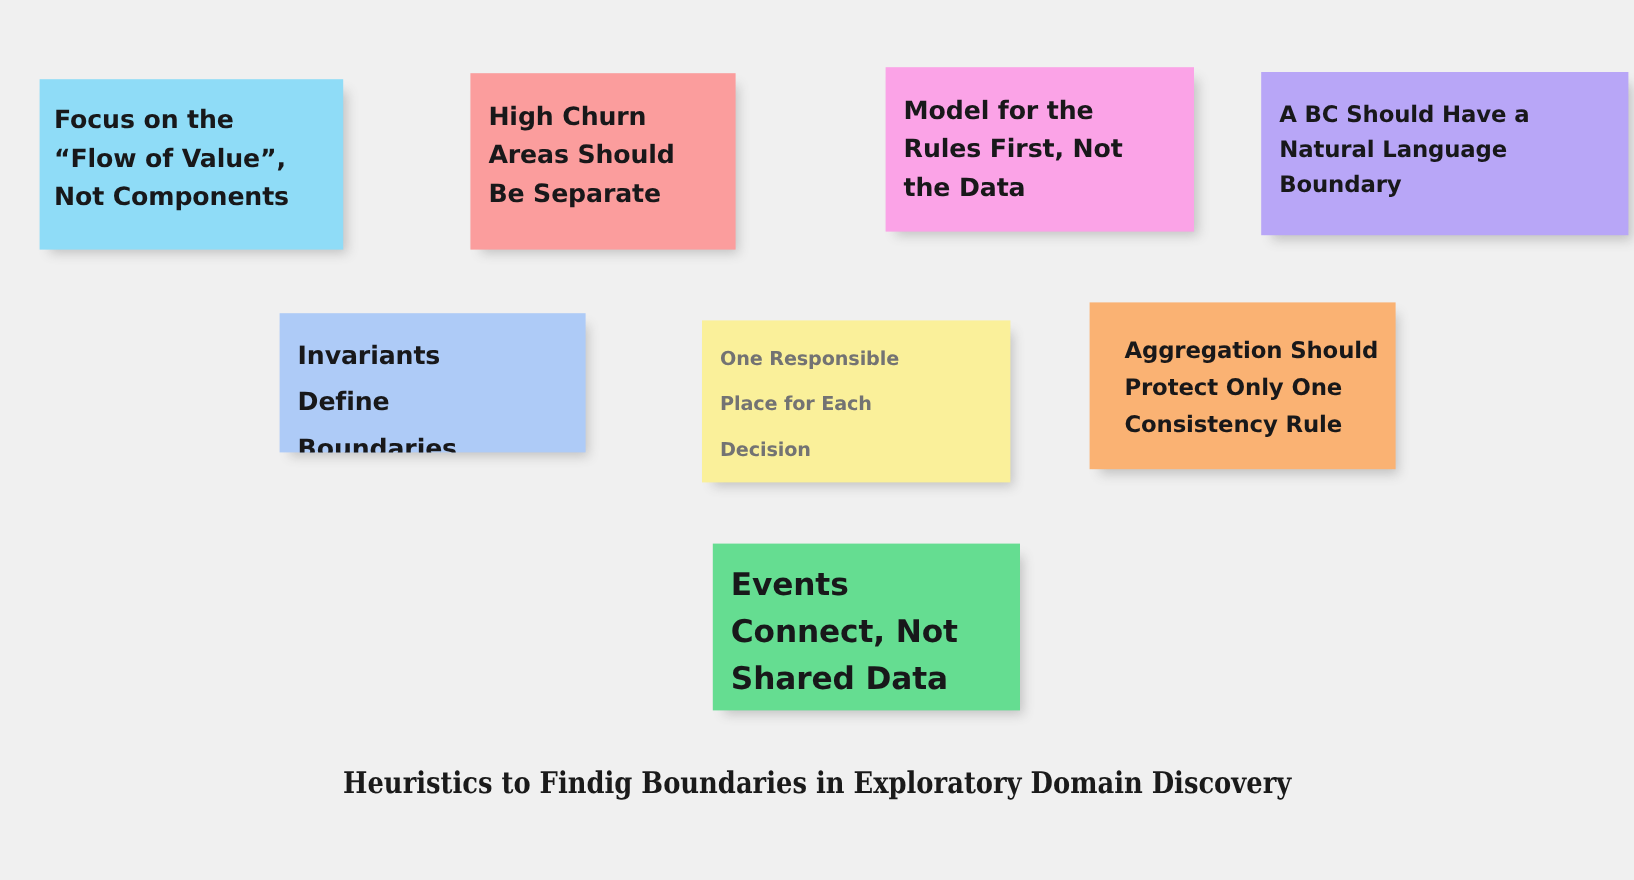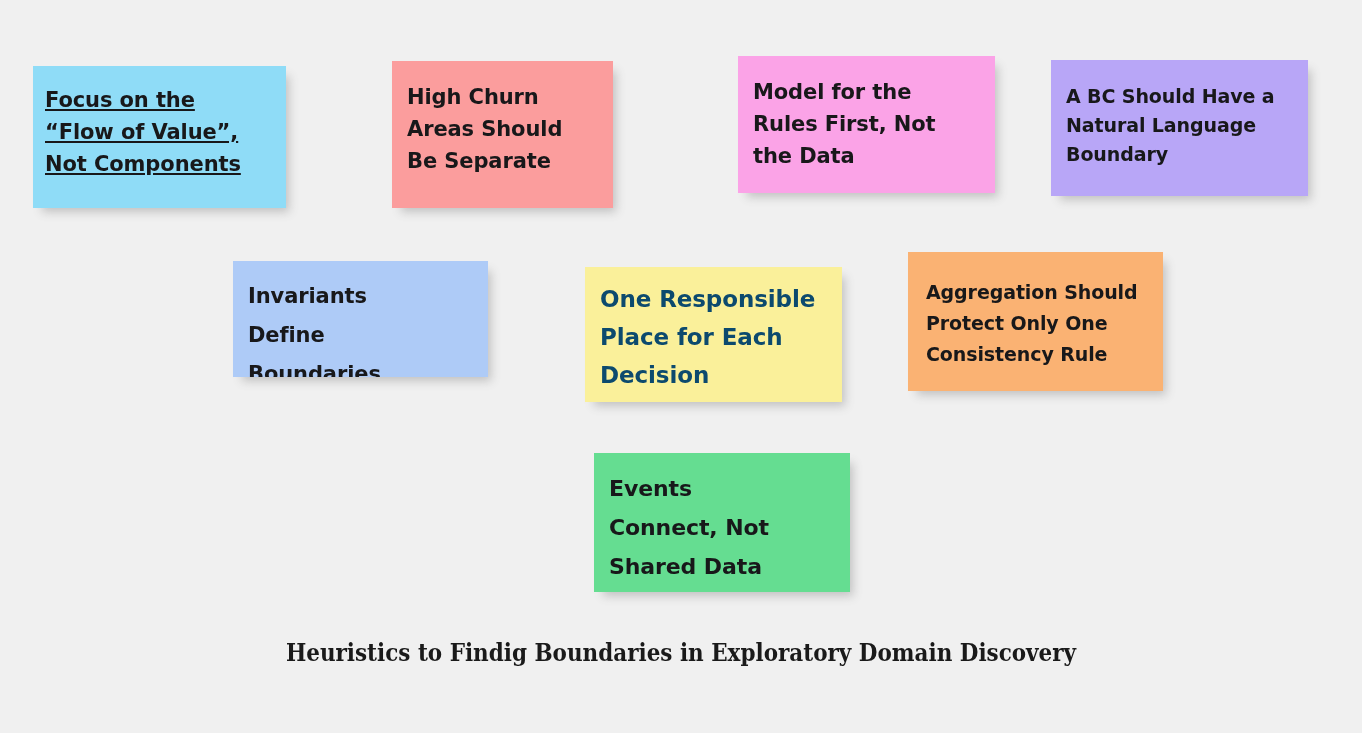--- a/index.html
+++ b/index.html
@@ -43,54 +43,54 @@
     color: #1a1a1a;
     transform: scaleX(0.86);
   }
 </style>
 </head>
 <body style="background: rgb(240, 240, 240);">
 
 <div id="canvas" style="background: rgb(240, 240, 240);">
   <div id="notes-layer">
       <div class="note" style="left: 33px; top: 66px; width: 253px; height: 142px; background: rgb(143, 220, 247);">
-        <div class="note-text" style="font-size: 21px; line-height: 32px; padding-left: 12px; padding-top: 18px; padding-right: 6px; color: rgb(24, 24, 26); text-decoration: underline;">Focus on the
+        <div class="note-text" style="font-size: 21px; line-height: 32px; padding-left: 12px; padding-top: 18px; padding-right: 6px; color: rgb(24, 24, 26);">Focus on the
 “Flow of Value”,
 Not Components</div>
       </div>
       <div class="note" style="left: 392px; top: 61px; width: 221px; height: 147px; background: rgb(251, 157, 157);">
         <div class="note-text" style="font-size: 21px; line-height: 32px; padding-left: 15px; padding-top: 20px; padding-right: 6px; color: rgb(24, 24, 26);">High Churn
 Areas Should
 Be Separate</div>
       </div>
       <div class="note" style="left: 738px; top: 56px; width: 257px; height: 137px; background: rgb(251, 163, 231);">
         <div class="note-text" style="font-size: 21px; line-height: 32px; padding-left: 15px; padding-top: 20px; padding-right: 6px; color: rgb(24, 24, 26);">Model for the
 Rules First, Not
 the Data</div>
       </div>
-      <div class="note" style="left: 1051px; top: 60px; width: 257px; height: 136px; background: rgb(184, 166, 247);">
+      <div class="note" style="left: 1051px; top: 60px; width: 306px; height: 136px; background: rgb(184, 166, 247);">
         <div class="note-text" style="font-size: 19px; line-height: 29px; padding-left: 15px; padding-top: 22px; padding-right: 6px; color: rgb(24, 24, 26);"> A BC Should Have a
 Natural Language
 Boundary</div>
       </div>
       <div class="note" style="left: 233px; top: 261px; width: 255px; height: 116px; background: rgb(174, 203, 247);">
         <div class="note-text" style="font-size: 21px; line-height: 39px; padding-left: 15px; padding-top: 16px; padding-right: 6px; color: rgb(24, 24, 26);"> Invariants
 Define
 Boundaries</div>
       </div>
       <div class="note" style="left: 585px; top: 267px; width: 257px; height: 135px; background: rgb(250, 240, 154);">
-        <div class="note-text" style="font-size: 23px; line-height: 38px; padding-left: 15px; padding-top: 13px; padding-right: 6px; color: #0c4a6e;">One Responsible
+        <div class="note-text" style="font-size: 16px; line-height: 38px; padding-left: 15px; padding-top: 13px; padding-right: 6px; color: #737373;">One Responsible
 Place for Each
 Decision</div>
       </div>
       <div class="note" style="left: 908px; top: 252px; width: 255px; height: 139px; background: rgb(250, 178, 115);">
-        <div class="note-text" style="font-size: 19px; line-height: 31px; padding-left: 18px; padding-top: 25px; padding-right: 6px; color: rgb(24, 24, 26);">Aggregation Should
+        <div class="note-text" style="font-size: 19px; line-height: 31px; padding-left: 29px; padding-top: 25px; padding-right: 6px; color: rgb(24, 24, 26);">Aggregation Should
 Protect Only One
 Consistency Rule</div>
       </div>
       <div class="note" style="left: 594px; top: 453px; width: 256px; height: 139px; background: rgb(101, 221, 145);">
-        <div class="note-text" style="font-size: 22px; line-height: 39px; padding-left: 15px; padding-top: 16px; padding-right: 6px; color: rgb(24, 24, 26);"> Events
+        <div class="note-text" style="font-size: 26px; line-height: 39px; padding-left: 15px; padding-top: 16px; padding-right: 6px; color: rgb(24, 24, 26);"> Events
 Connect, Not
 Shared Data</div>
       </div>
     </div>
   <div class="caption" style="top: 638px; font-size: 25px; color: rgb(26, 26, 26);">Heuristics to Findig Boundaries in Exploratory Domain Discovery</div>
 </div>
 
 </body></html>

